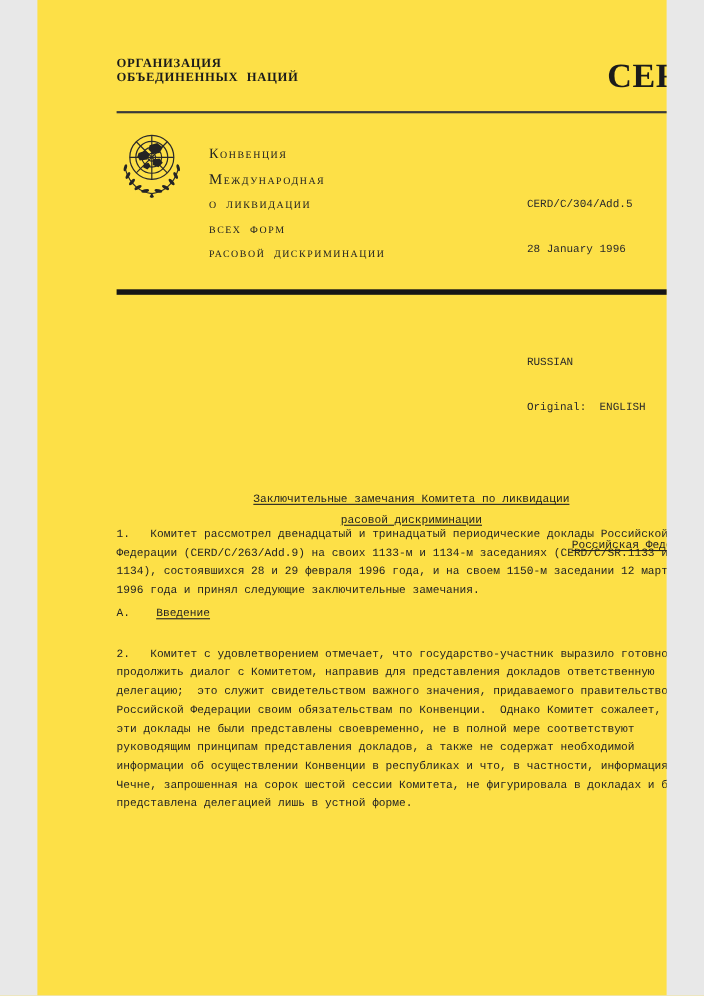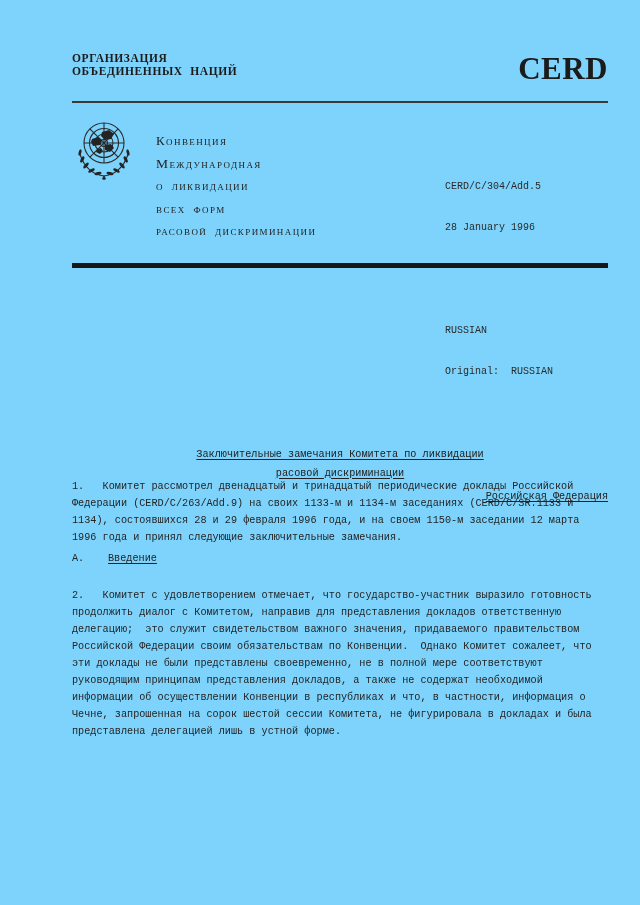--- a/index.html
+++ b/index.html
@@ -1,20 +1,20 @@
 <!DOCTYPE html>
 <html><head>
 <meta charset="utf-8">
 <style>
   html,body{margin:0;padding:0;background:#e8e8e8;}
   .page{
     position:relative;
-    width:640px;height:905px;
+    width:572px;height:905px;
     margin:0 auto;
-    background:#7dd3fc;
+    background:#fde047;
     color:#1b1b1b;
     overflow:hidden;
     font-family:"Liberation Serif", serif;
   }
   .content{position:absolute;left:72px;width:536px;}
 
   
   .hdr{top:52px;display:flex;justify-content:space-between;align-items:flex-start;}
   .org{
     font-weight:bold;font-size:11.5px;line-height:12.5px;
@@ -143,21 +143,21 @@
       <div class="cline">расовой дискриминации</div>
     </div>
 
     <div class="distr">
       <div class="grp">
         <div>CERD/C/304/Add.5</div>
         <div>28 January 1996</div>
       </div>
       <div class="grp">
         <div>RUSSIAN</div>
-        <div>Original:  RUSSIAN</div>
+        <div>Original:  ENGLISH</div>
       </div>
     </div>
   </div>
 
   <div class="content rule-thick"></div>
 
 
 
   <div class="content subtitle">
     <div><span class="u">Заключительные замечания Комитета по ликвидации</span></div>

